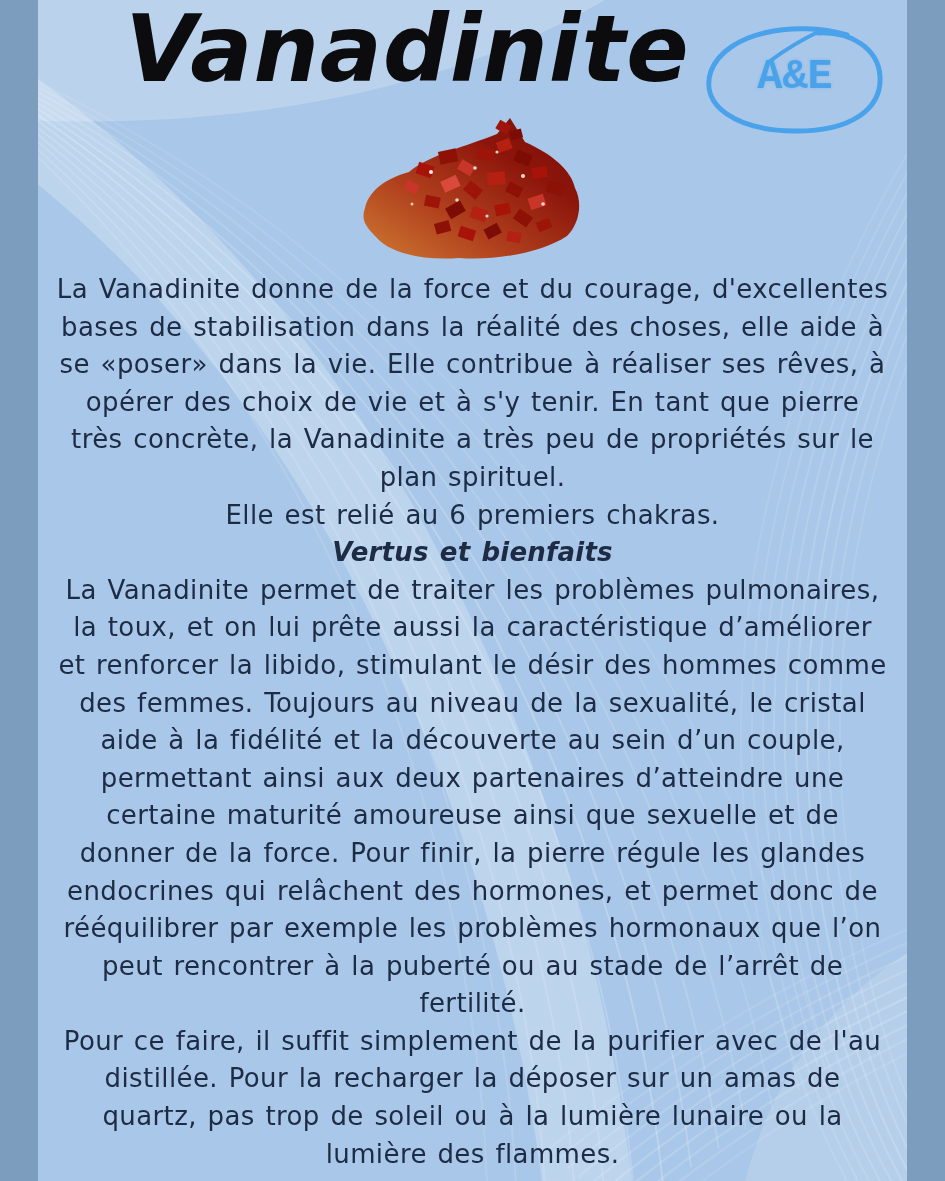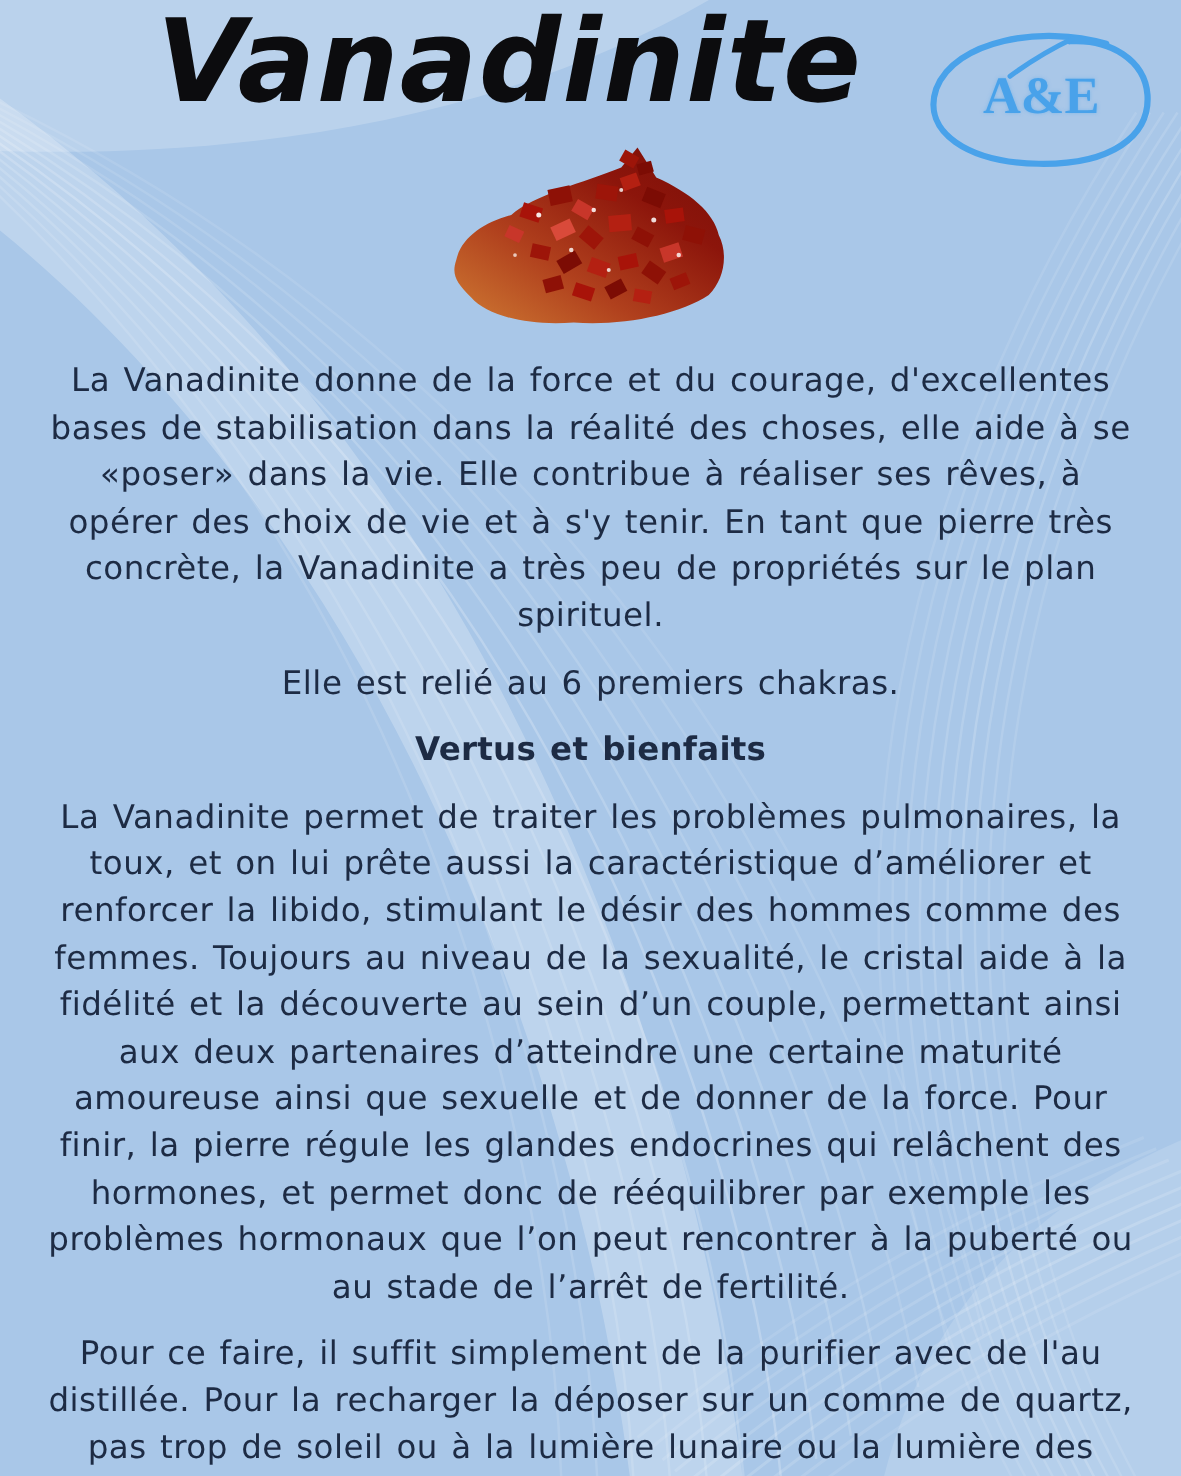--- a/index.html
+++ b/index.html
@@ -1,18 +1,18 @@
 <!DOCTYPE html>
 <html><head>
 <meta charset="utf-8">
 <style>
   html,body { margin:0; padding:0; background:#7d9dbf; }
   .page {
     position:relative;
-    width:945px; height:1181px;
+    width:869px; height:1181px;
     margin:0 auto;
     background:#a9c7e8;
     overflow:hidden;
     font-family:"DejaVu Sans", sans-serif;
     color:#1d2b44;
   }
   .bg-waves {
     position:absolute; top:0; left:0; width:945px; height:1181px;
     pointer-events:none;
   }
@@ -33,21 +33,21 @@
     position:absolute;
     top:18px; right:14px;
     width:196px; height:122px;
     z-index:3;
   }
   .logo svg { position:absolute; top:0; left:0; }
   .logo-text {
     position:absolute;
     top:50%; left:50%;
     transform:translate(-50%,-54%);
-    font-family:Liberation Serif, serif;
+    font-family:Liberation Mono, monospace;
     font-weight:bold;
     font-size:42px;
     color:#49a2ea;
     text-shadow:0 0 3px rgba(90,170,235,.55);
   }
   .crystal {
     position:absolute;
     top:112px; left:50%;
     transform:translateX(-50%);
     width:252px; height:158px;
@@ -56,22 +56,22 @@
   .content {
     position:absolute;
     top:271px; left:17px; right:17px;
     text-align:center;
     font-size:26px;
     line-height:37.6px;
     letter-spacing:.4px;
     word-spacing:2px;
     z-index:2;
   }
-  .content p { margin:16px; }
-  .content .heading { font-weight:bold; letter-spacing:.2px; }
+  .content p { margin:0; }
+  .content .heading { font-weight:bold; letter-spacing:.2px;font-style:italic; }
 </style>
 </head>
 <body>
 
 <div class="page">
 
   <svg class="bg-waves" viewBox="0 0 945 1181" preserveAspectRatio="none" xmlns="http://www.w3.org/2000/svg">
     <defs>
       <path id="wA" d="M -140,30 C 160,190 380,440 510,750 C 575,905 612,1050 625,1185" fill="none"></path>
       <path id="wB" d="M 975,90 C 810,340 740,620 780,880 C 800,1020 838,1115 880,1190" fill="none"></path>
@@ -187,16 +187,16 @@
         <circle cx="65" cy="92" r="1.5" opacity=".7"></circle>
       </g>
     </svg>
   </div>
 
   <div class="content">
     <p>La Vanadinite donne de la force et du courage, d'excellentes bases de stabilisation dans la réalité des choses, elle aide à se «poser» dans la vie. Elle contribue à réaliser ses rêves, à opérer des choix de vie et à s'y tenir. En tant que pierre très concrète, la Vanadinite a très peu de propriétés sur le plan spirituel.</p>
     <p>Elle est relié au 6 premiers chakras.</p>
     <p class="heading">Vertus et bienfaits</p>
     <p>La Vanadinite permet de traiter les problèmes pulmonaires, la toux, et on lui prête aussi la caractéristique d’améliorer et renforcer la libido, stimulant le désir des hommes comme des femmes. Toujours au niveau de la sexualité, le cristal aide à la fidélité et la découverte au sein d’un couple, permettant ainsi aux deux partenaires d’atteindre une certaine maturité amoureuse ainsi que sexuelle et de donner de la force. Pour finir, la pierre régule les glandes endocrines qui relâchent des hormones, et permet donc de rééquilibrer par exemple les problèmes hormonaux que l’on peut rencontrer à la puberté ou au stade de l’arrêt de fertilité.</p>
-    <p>Pour ce faire, il suffit simplement de la purifier avec de l'au distillée. Pour la recharger la déposer sur un comme de quartz, pas trop de soleil ou à la lumière lunaire ou la lumière des flammes.</p>
+    <p>Pour ce faire, il suffit simplement de la purifier avec de l'au distillée. Pour la recharger la déposer sur un amas de quartz, pas trop de soleil ou à la lumière lunaire ou la lumière des flammes.</p>
   </div>
 
 </div>
 
 </body></html>

